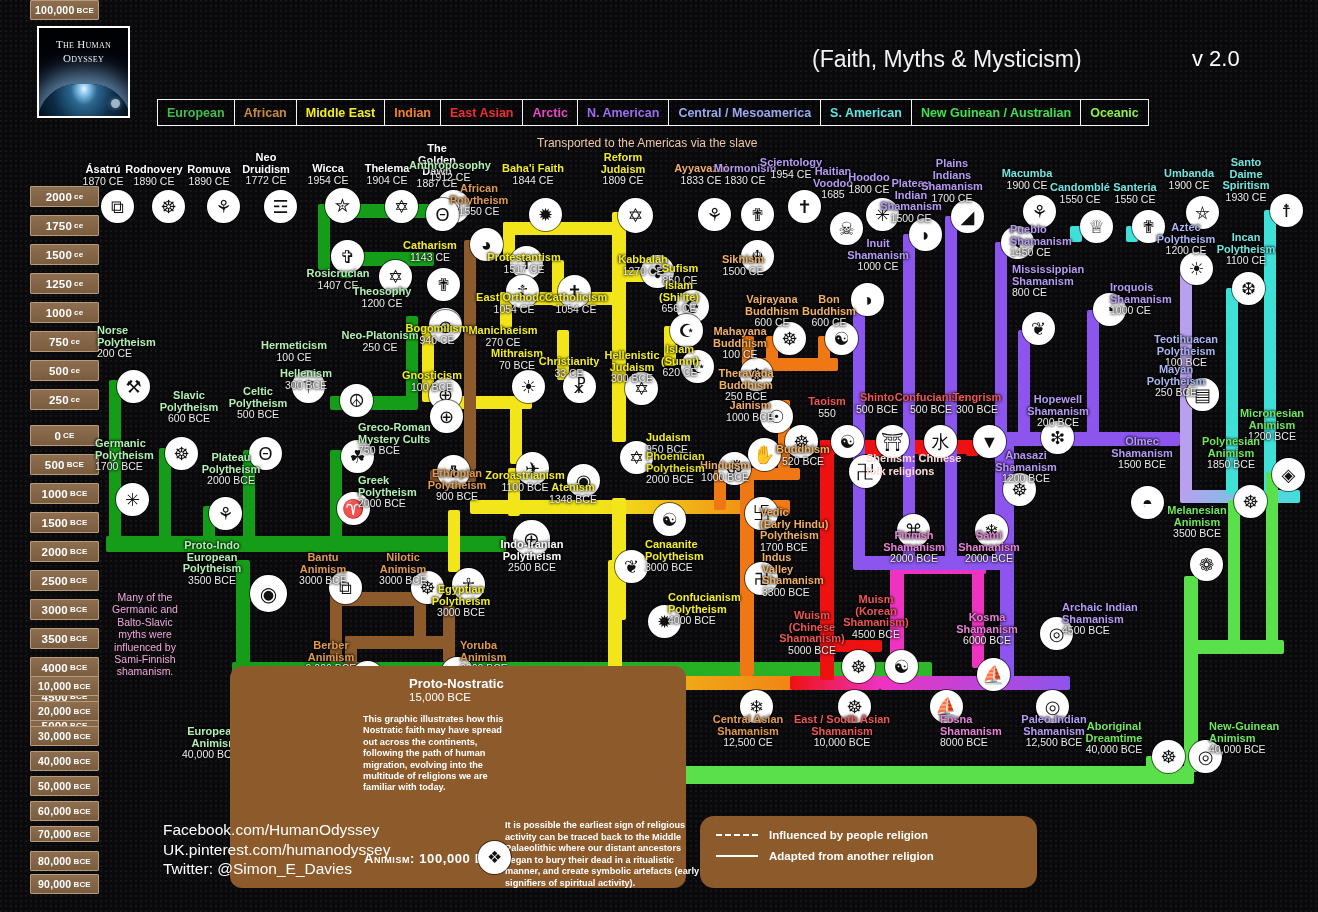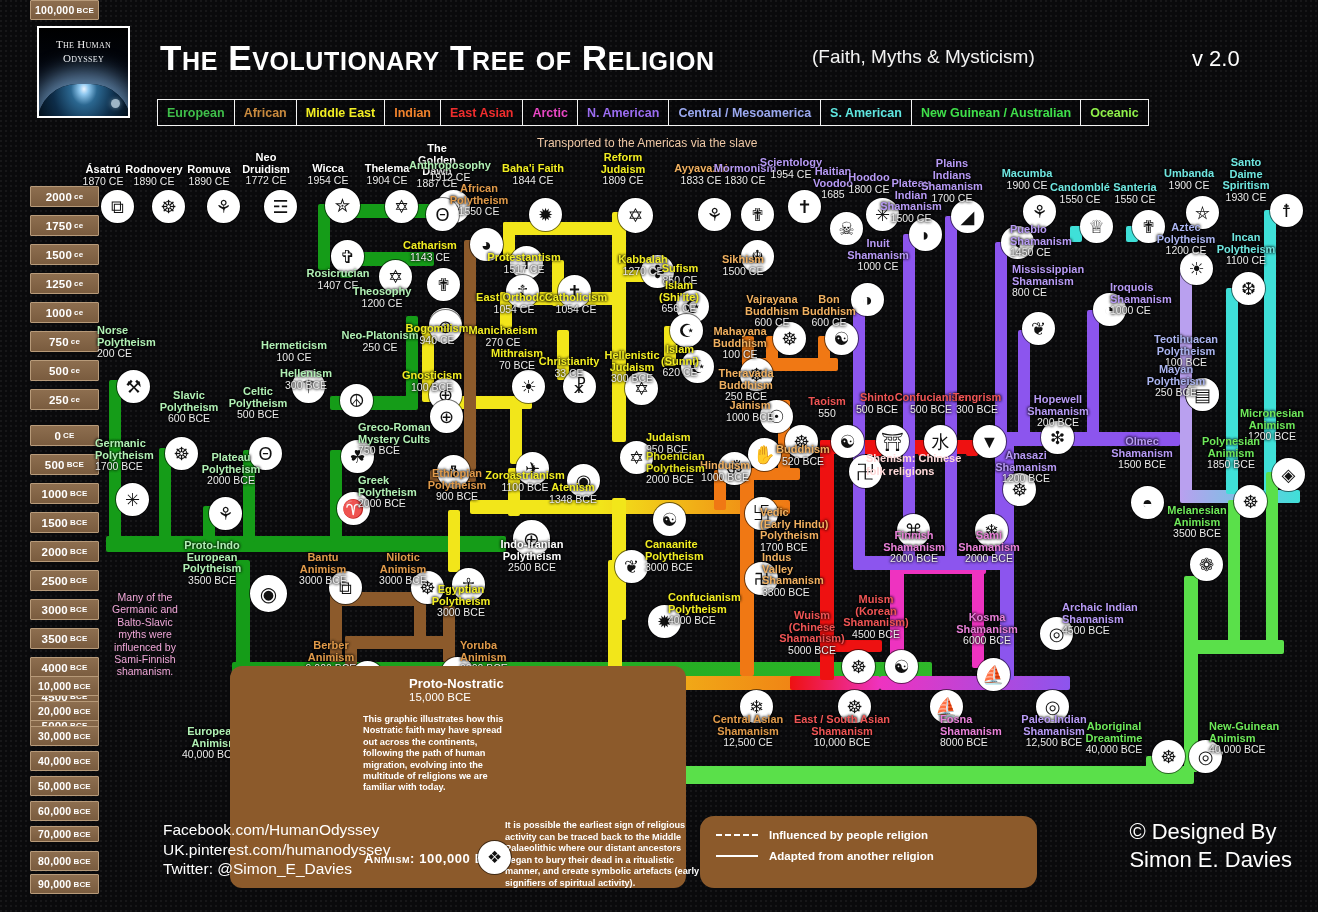--- a/index.html
+++ b/index.html
@@ -37,21 +37,21 @@
     background:#9fb6c6;box-shadow:0 0 5px #6e8ca0;
   }
   .main-title{
     position:absolute;left:160px;top:38px;color:#fff;
     font-family:"Liberation Sans", sans-serif;
     font-size:35px;font-weight:bold;letter-spacing:.6px;
     font-variant:small-caps;white-space:nowrap;
   }
   .sub-title{
     position:absolute;left:812px;top:46px;color:#f2f2f2;
-    font-size:19px;white-space:nowrap;
+    font-size:23px;white-space:nowrap;
   }
   .version{
     position:absolute;left:1192px;top:46px;color:#fff;font-size:22px;
   }
   
   .legend-strip{
     position:absolute;left:157px;top:99px;height:27px;display:flex;
   }
   .leg{
     border:1px solid #f3f3f3;box-sizing:border-box;height:27px;
@@ -119,21 +119,20 @@
 <body>
 
 <div id="stage">
 
   <div class="logo-box">
     <div class="logo-txt"><span>The Human</span><br>
       <span>Odyssey</span></div>
     <div class="logo-planet"></div>
     <div class="logo-moon"></div>
   </div>
-  <div class="main-title">The Evolutionary Tree of Religion</div>
   <div class="sub-title">(Faith, Myths &amp; Mysticism)</div>
   <div class="version">v 2.0</div>
 
   <div class="legend-strip" id="legend-strip">
       <div class="leg" style="color: rgb(63, 191, 74);">
         <span>European</span>
       </div>
       <div class="leg" style="color: rgb(201, 138, 62);">
         <span>African</span>
       </div>
@@ -854,17 +853,13 @@
         <div class="t">Adapted from another religion</div>
       </div>
     </div>
   </div>
 
   <div class="credits">
     <div>Facebook.com/HumanOdyssey</div>
     <div>UK.pinterest.com/humanodyssey</div>
     <div>Twitter: @Simon_E_Davies</div>
   </div>
-  <div class="copy">
-    <div>© Designed By</div>
-    <div>Simon E. Davies</div>
-  </div>
 </div>
 
 </body></html>

